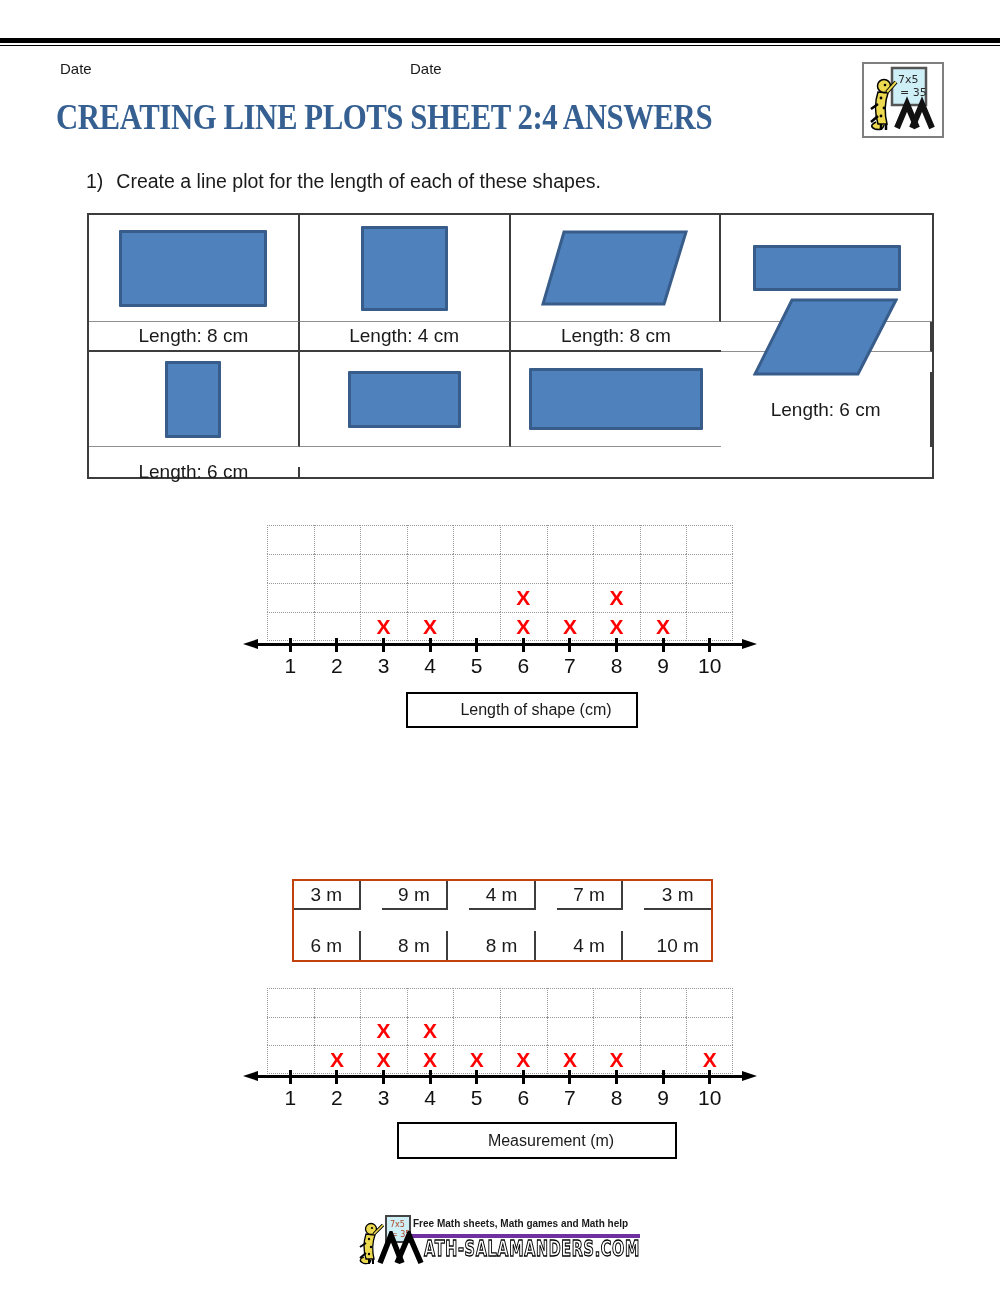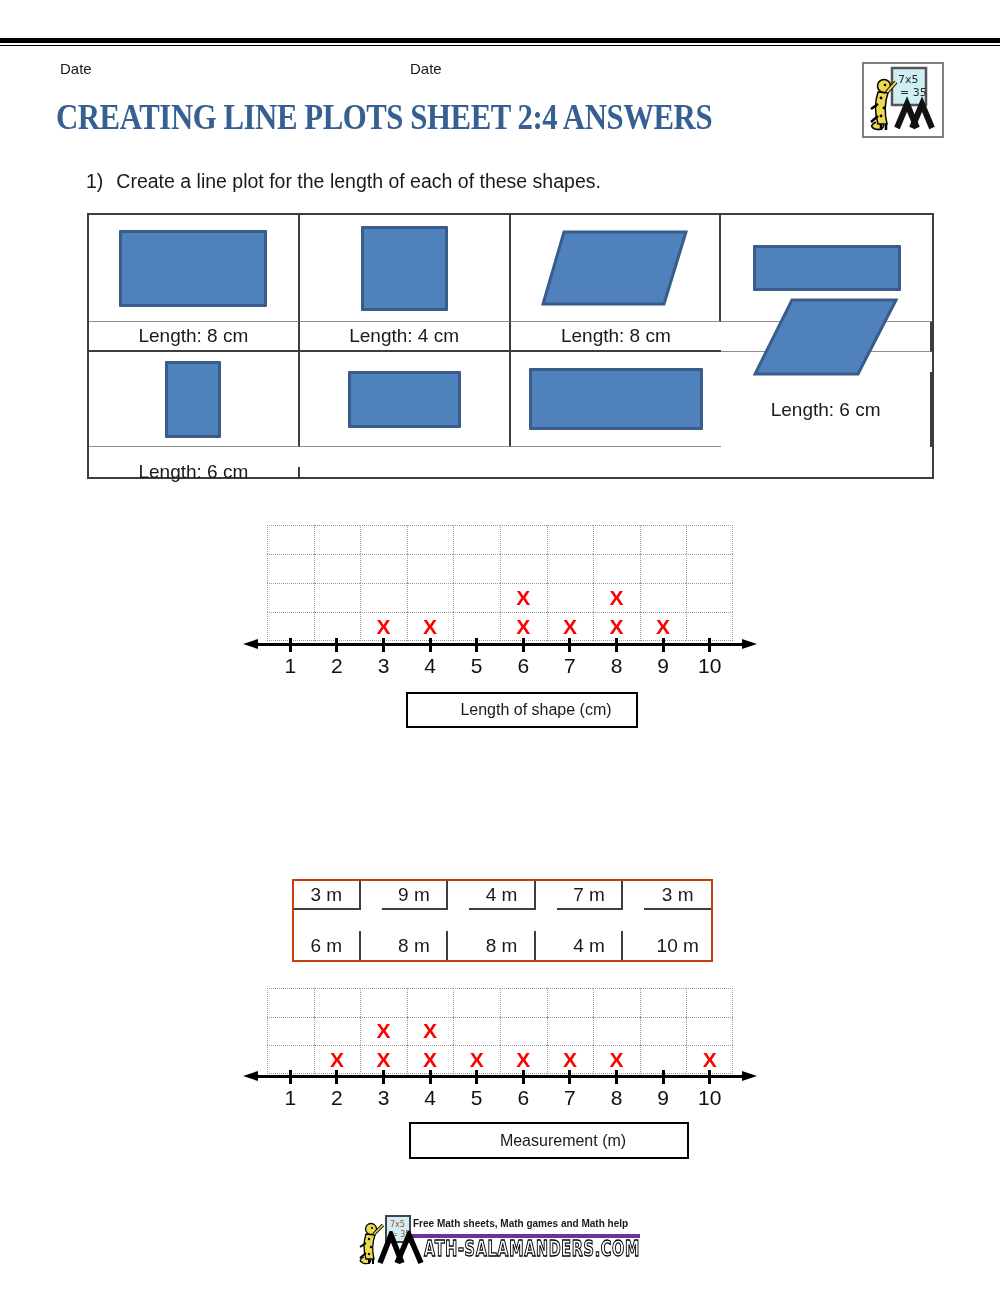--- a/index.html
+++ b/index.html
@@ -287,21 +287,21 @@
       <div class="x-mark" style="left: 371.5px; top: 1047.75px; color: rgb(255, 0, 0);">X</div>
       <div class="x-mark" style="left: 371.5px; top: 1019.05px; color: rgb(255, 0, 0);">X</div>
       <div class="x-mark" style="left: 418.1px; top: 1047.75px; color: rgb(255, 0, 0);">X</div>
       <div class="x-mark" style="left: 418.1px; top: 1019.05px; color: rgb(255, 0, 0);">X</div>
       <div class="x-mark" style="left: 464.7px; top: 1047.75px; color: rgb(255, 0, 0);">X</div>
       <div class="x-mark" style="left: 511.3px; top: 1047.75px; color: rgb(255, 0, 0);">X</div>
       <div class="x-mark" style="left: 557.9px; top: 1047.75px; color: rgb(255, 0, 0);">X</div>
       <div class="x-mark" style="left: 604.5px; top: 1047.75px; color: rgb(255, 0, 0);">X</div>
       <div class="x-mark" style="left: 697.7px; top: 1047.75px; color: rgb(255, 0, 0);">X</div>
     </div>
-  <div class="plot-label-box" style="left:409px;top:1122px;width:248px;height:33px;">
+  <div class="plot-label-box" style="left:397px;top:1122px;width:248px;height:33px;">
     <span>Measurement (m)</span>
   </div>
 
   <div class="abs footer-mascot">
     <svg width="62" height="54" viewBox="0 0 62 54">
       <rect x="32" y="4" width="24" height="26" fill="#CFEFF6" stroke="#444" stroke-width="2"></rect>
       <text x="36" y="15" font-size="8" fill="#b0482a" font-family="DejaVu Sans, sans-serif">7x5</text>
       <text x="37" y="25" font-size="8" fill="#b0482a" font-family="DejaVu Sans, sans-serif">= 35</text>
       <g>
         <path d="M10,45 q-7,3 -1,6 q7,2 8,-3" fill="#EDD94F" stroke="#000" stroke-width="1.3"></path>

